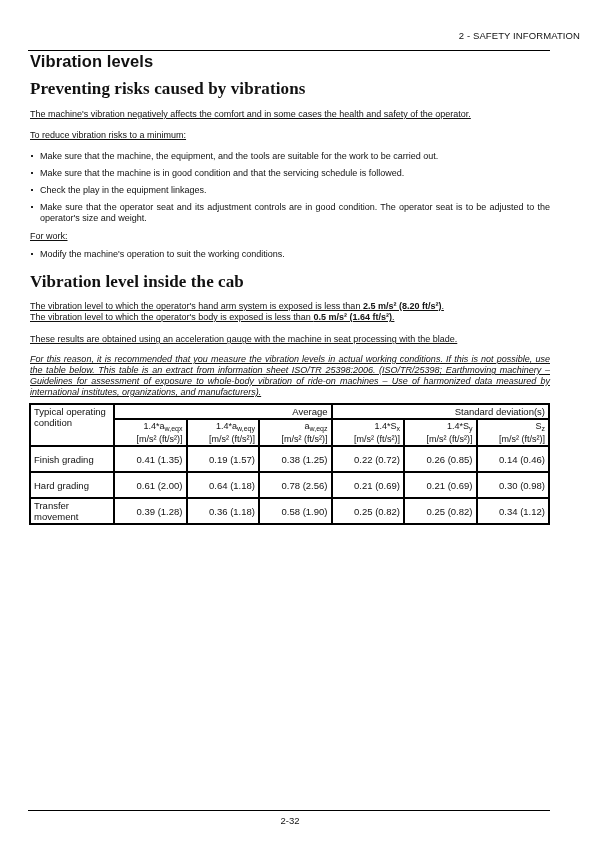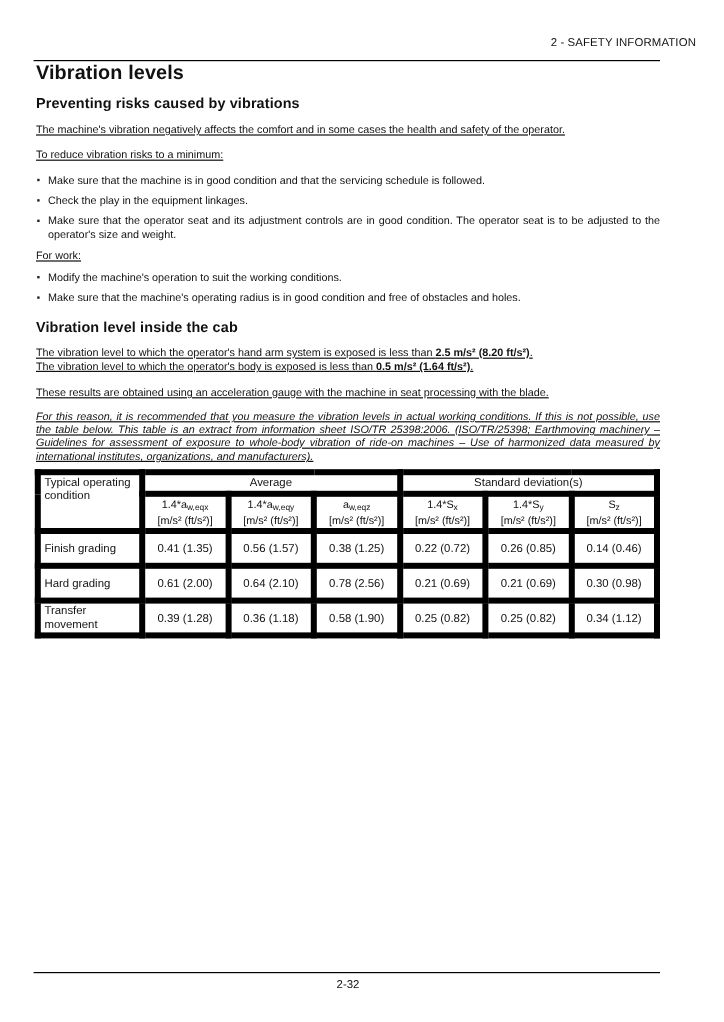--- a/index.html
+++ b/index.html
@@ -11,64 +11,64 @@
       position: absolute; top: 30px; left: 0; width: 580px; text-align: right;
       font-size: 9.5px; letter-spacing: 0.1px;
     }
     .rule { position: absolute; left: 28px; width: 522px; height: 0; border-top: 1.3px solid #000; }
     .rule.top { top: 50px; }
     .rule.bottom { top: 810px; }
     .page-number { position: absolute; top: 815px; left: 0; width: 580px; text-align: center; font-size: 9.5px; }
 
     .content { position: absolute; left: 30px; top: 52px; width: 520px; }
     h1 { font-size: 16.5px; font-weight: bold; margin: 0 0 8px 0; letter-spacing: 0.1px; }
-    h2 { font-size: 12px; font-weight: bold; margin: 0 0 10px 0; letter-spacing: 0.1px; }
+    h2 { font-size: 17px; font-weight: bold; margin: 0 0 10px 0; letter-spacing: 0.1px; font-family: Liberation Serif, serif; }
     p { font-size: 9px; line-height: 11px; margin: 0 0 10px 0; text-decoration: underline; }
     ul { list-style: none; margin: 0 0 7px 0; padding: 0; }
     ul li { font-size: 9px; line-height: 11px; position: relative; padding-left: 10px; margin-bottom: 6px; }
     ul li::before { content: ""; position: absolute; left: 1px; top: 4px; width: 2px; height: 2px; background: #222; }
     .justify { text-align: justify; }
     .note { font-style: italic; font-size: 9px; line-height: 11px; margin: 0; text-align: justify; }
     .note-block { margin-bottom: 5px; }
 
     table.vib {
       border-collapse: collapse; width: 521px; margin-left: -1px; font-size: 9.5px;
     }
-    table.vib td { border: 5px solid #000000; padding: 1px 3px; vertical-align: middle; line-height: 11px; }
-    table.vib td.c { text-align: center; }
+    table.vib td { border: 2px solid #000000; padding: 1px 3px; vertical-align: middle; line-height: 11px; }
+    table.vib td.c { text-align: right; }
     table.vib td.rowhead { text-align: left; width: 76px; }
     table.vib td.head-small { font-size: 9px; line-height: 10px; }
     table.vib td.val { height: 22px; }
     .s-sub { font-size: 7px; vertical-align: -2px; }
   </style>
 </head>
 <body>
 
 <div class="header-title">2 - SAFETY INFORMATION</div>
 <div class="rule top"></div>
 
 <div class="content">
   <h1>Vibration levels</h1>
   <h2>Preventing risks caused by vibrations</h2>
 
   <p>The machine's vibration negatively affects the comfort and in some cases the health and safety of the operator.</p>
   <p>To reduce vibration risks to a minimum:</p>
 
   <ul>
+    <li>Make sure that the machine, the equipment, and the tools are suitable for the work to be carried out.</li>
     <li>Make sure that the machine is in good condition and that the servicing schedule is followed.</li>
     <li>Check the play in the equipment linkages.</li>
     <li class="justify">Make sure that the operator seat and its adjustment controls are in good condition.  The operator seat is to be adjusted to the operator's size and weight.</li>
   </ul>
 
 
   <p style="margin-bottom:7px;">For work:</p>
 
   <ul style="margin-bottom:12px;">
     <li>Modify the machine's operation to suit the working conditions.</li>
-    <li>Make sure that the machine's operating radius is in good condition and free of obstacles and holes.</li>
   </ul>
 
   <h2 style="margin-bottom:9px;">Vibration level inside the cab</h2>
 
   <p style="margin-bottom:11px;">
     <span>The vibration level to which the operator's hand arm system is exposed is less than </span><b>2.5 m/s² (8.20 ft/s²)</b><span>.</span><br>
     <span>The vibration level to which the operator's body is exposed is less than </span><b>0.5 m/s² (1.64 ft/s²)</b><span>.</span>
   </p>
 
   <p style="margin-bottom:9px;">These results are obtained using an acceleration gauge with the machine in seat processing with the blade.</p>
@@ -88,30 +88,30 @@
       <td class="c head-small"><span>1.4*a</span><span class="s-sub">w,eqx</span><br><span>[m/s² (ft/s²)]</span></td>
       <td class="c head-small"><span>1.4*a</span><span class="s-sub">w,eqy</span><br><span>[m/s² (ft/s²)]</span></td>
       <td class="c head-small"><span>a</span><span class="s-sub">w,eqz</span><br><span>[m/s² (ft/s²)]</span></td>
       <td class="c head-small"><span>1.4*S</span><span class="s-sub">x</span><br><span>[m/s² (ft/s²)]</span></td>
       <td class="c head-small"><span>1.4*S</span><span class="s-sub">y</span><br><span>[m/s² (ft/s²)]</span></td>
       <td class="c head-small"><span>S</span><span class="s-sub">z</span><br><span>[m/s² (ft/s²)]</span></td>
     </tr>
     <tr>
       <td class="rowhead val">Finish grading</td>
       <td class="c val">0.41 (1.35)</td>
-      <td class="c val">0.56 (1.57)</td>
+      <td class="c val">0.19 (1.57)</td>
       <td class="c val">0.38 (1.25)</td>
       <td class="c val">0.22 (0.72)</td>
       <td class="c val">0.26 (0.85)</td>
       <td class="c val">0.14 (0.46)</td>
     </tr>
     <tr>
       <td class="rowhead val">Hard grading</td>
       <td class="c val">0.61 (2.00)</td>
-      <td class="c val">0.64 (2.10)</td>
+      <td class="c val">0.64 (1.18)</td>
       <td class="c val">0.78 (2.56)</td>
       <td class="c val">0.21 (0.69)</td>
       <td class="c val">0.21 (0.69)</td>
       <td class="c val">0.30 (0.98)</td>
     </tr>
     <tr>
       <td class="rowhead val">Transfer movement</td>
       <td class="c val">0.39 (1.28)</td>
       <td class="c val">0.36 (1.18)</td>
       <td class="c val">0.58 (1.90)</td>

